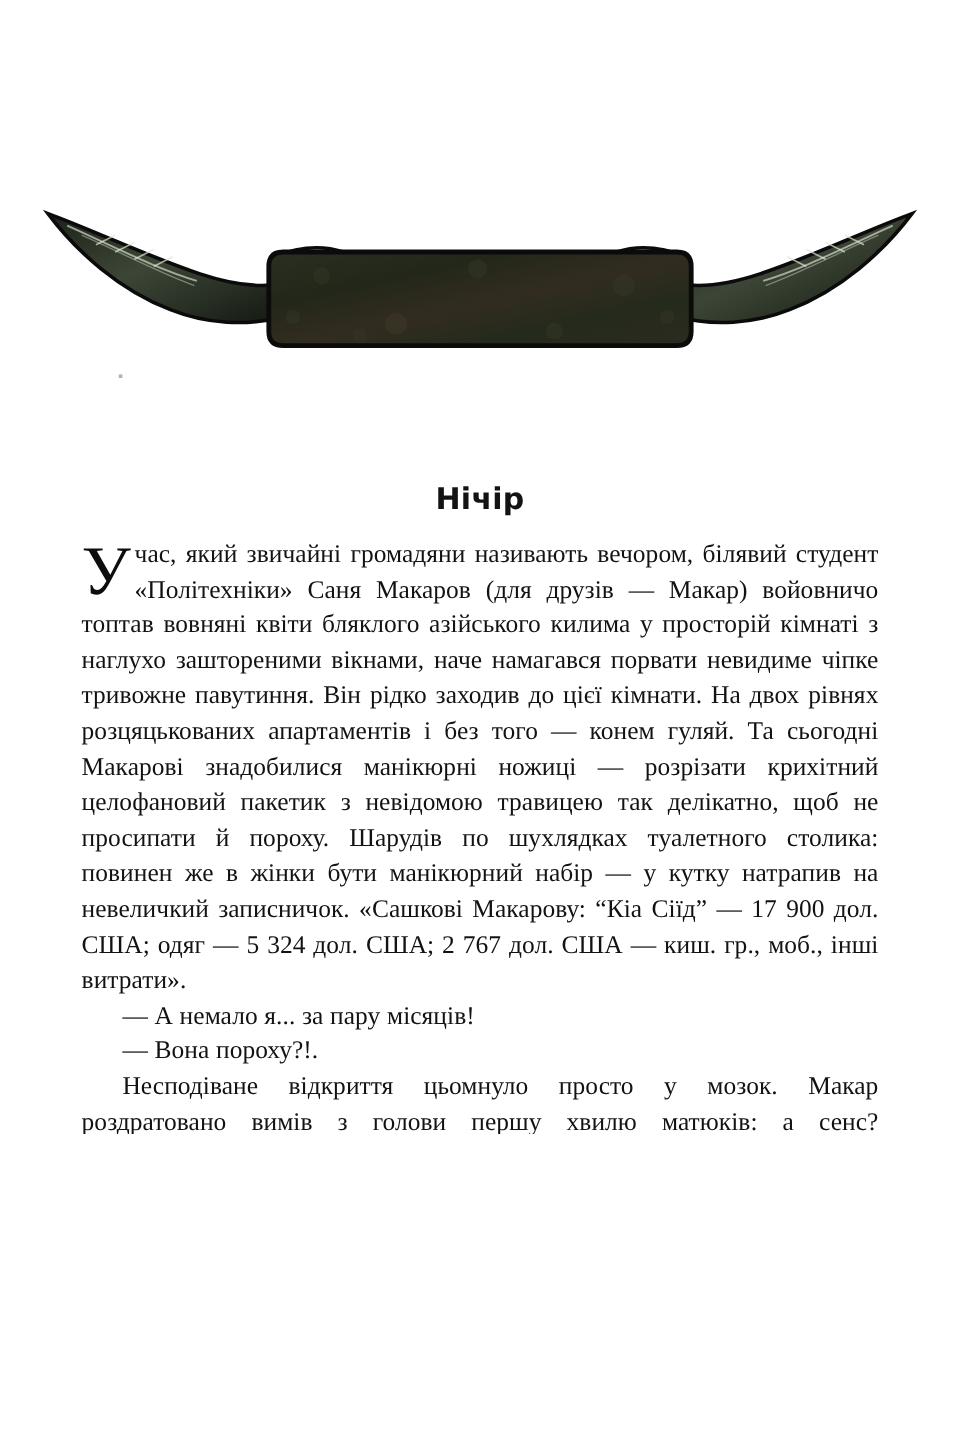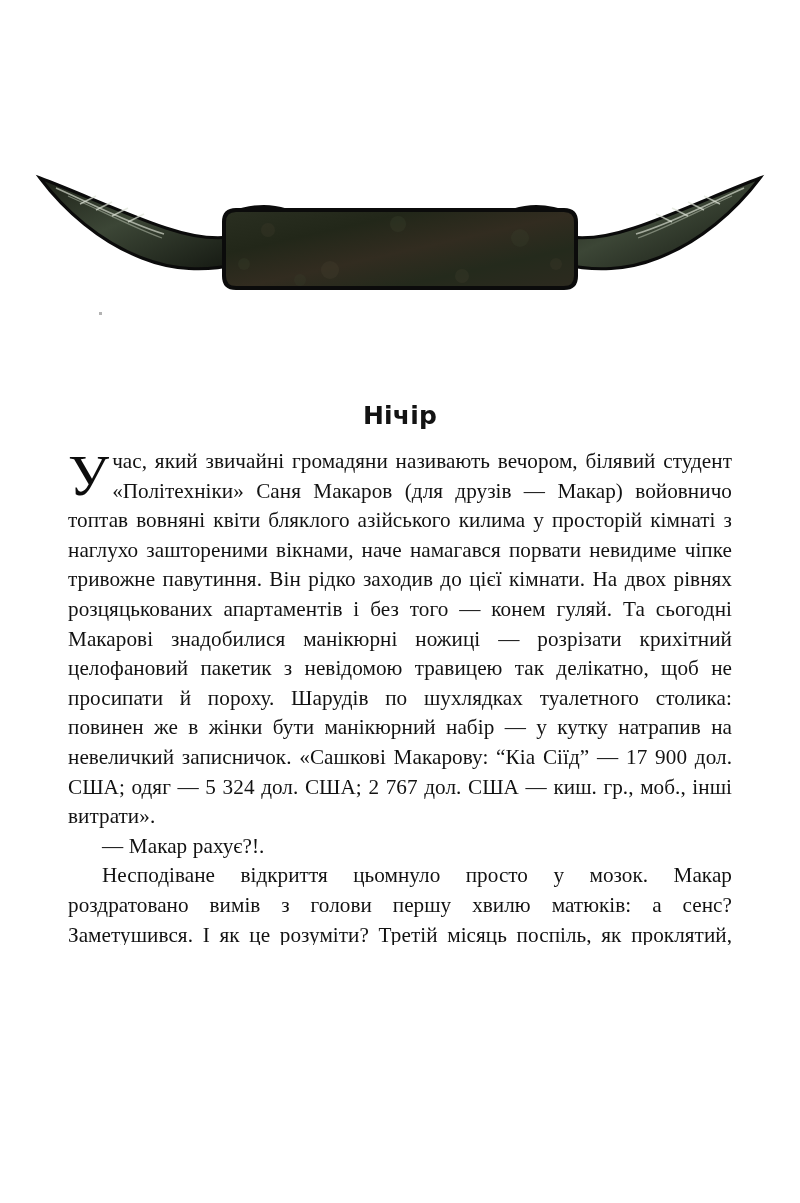--- a/index.html
+++ b/index.html
@@ -191,21 +191,22 @@
   <div class="speck"></div>
 
   <h1 class="chapter-title">Нічір</h1>
 
   <div class="body-text">
 
     <p class="para opening">
       <span class="dropcap">У</span><span>час, який звичайні громадяни називають вечором, білявий студент «Політехніки» Саня Макаров (для друзів — Макар) войовничо топтав вовняні квіти бляклого азійського килима у просторій кімнаті з наглухо заштореними вікнами, наче намагався порвати невидиме чіпке тривожне павутиння. Він рідко заходив до цієї кімнати. На двох рівнях розцяцькованих апартаментів і без того — конем гуляй. Та сьогодні Макарові знадобилися манікюрні ножиці — розрізати крихітний целофановий пакетик з невідомою травицею так делікатно, щоб не просипати й пороху. Шарудів по шухлядках туалетного столика: повинен же в жінки бути манікюрний набір — у кутку натрапив на невеличкий записничок. «Сашкові Макарову: “Кіа Сіїд” — 17 900 дол. США; одяг — 5 324 дол. США; 2 767 дол. США — киш. гр., моб., інші витрати».</span>
     </p>
 
-
-
-    <p class="para indent">— Макар рахує?!.</p>
+    <p class="para indent">— А немало я... за пару місяців!</p>
+
+
+    <p class="para indent">— Вона пороху?!.</p>
 
     <p class="para indent">Несподіване відкриття цьомнуло просто у мозок. Макар роздратовано вимів з голови першу хвилю матюків: а сенс? Заметушився. І як це розуміти? Третій місяць поспіль, як проклятий, упріває на тілі старої коханки, белькоче інші зворушливе, уникаючи слова «любов»,</p>
 
   </div>
 
 </div>
 
 </body></html>

